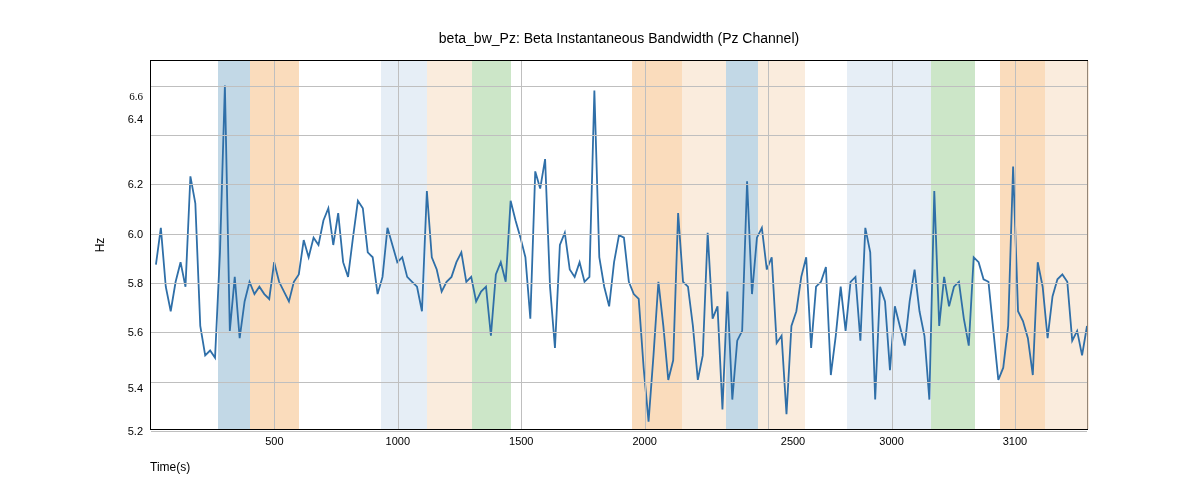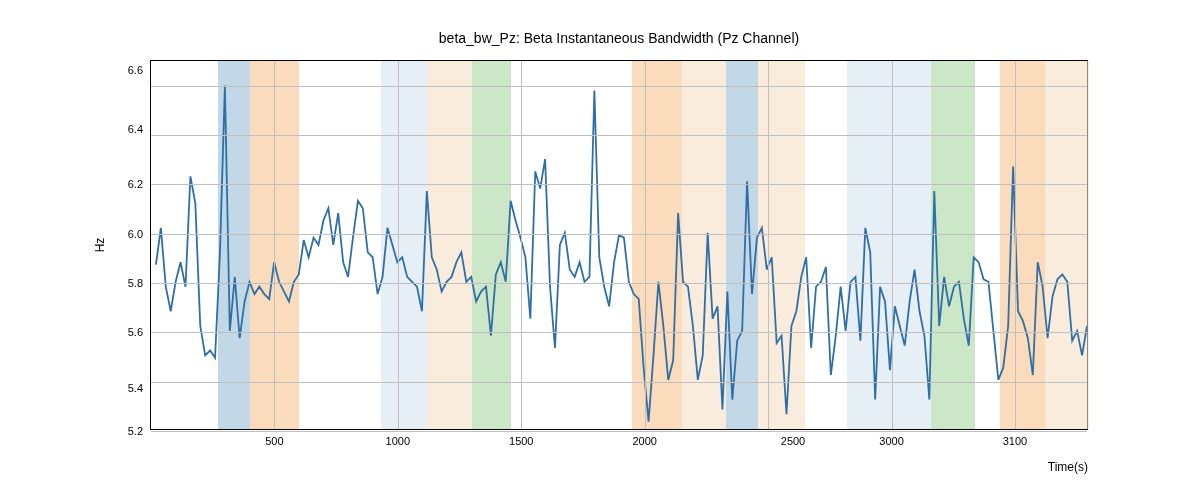--- a/index.html
+++ b/index.html
@@ -33,21 +33,21 @@
     top: 245px;
     transform: translate(-50%, -50%) rotate(-90deg);
     font-size: 12px;
     color: #000;
   }
   .xlabel {
     position: absolute;
     left: 150px;
     top: 460px;
     width: 938px;
-    text-align: right;
+    text-align: left;
     font-size: 12px;
     color: #000;
   }
   .plot-area {
     position: absolute;
     left: 0;
     top: 0;
     width: 100%;
     height: 100%;
     border: 1px solid #000;
@@ -145,17 +145,17 @@
       <div class="ytick" style="top: 320.667px; margin-top: 6px;">5.4</div>
       <div class="gridline-h" style="top: 271.333px;"></div>
       <div class="ytick" style="top: 271.333px;">5.6</div>
       <div class="gridline-h" style="top: 222px;"></div>
       <div class="ytick" style="top: 222px;">5.8</div>
       <div class="gridline-h" style="top: 172.667px;"></div>
       <div class="ytick" style="top: 172.667px;">6.0</div>
       <div class="gridline-h" style="top: 123.333px;"></div>
       <div class="ytick" style="top: 123.333px; padding-left: 18px;">6.2</div>
       <div class="gridline-h" style="top: 74px;"></div>
-      <div class="ytick" style="top: 68px;">6.4</div>
+      <div class="ytick" style="top: 58px;">6.4</div>
       <div class="gridline-h" style="top: 24.6667px;"></div>
-      <div class="ytick" style="top: 9px;">6.6</div>
+      <div class="ytick" style="top: 35px; font-family: Liberation Serif, serif;">6.6</div>
     </div>
 </div>
 
 </body></html>

